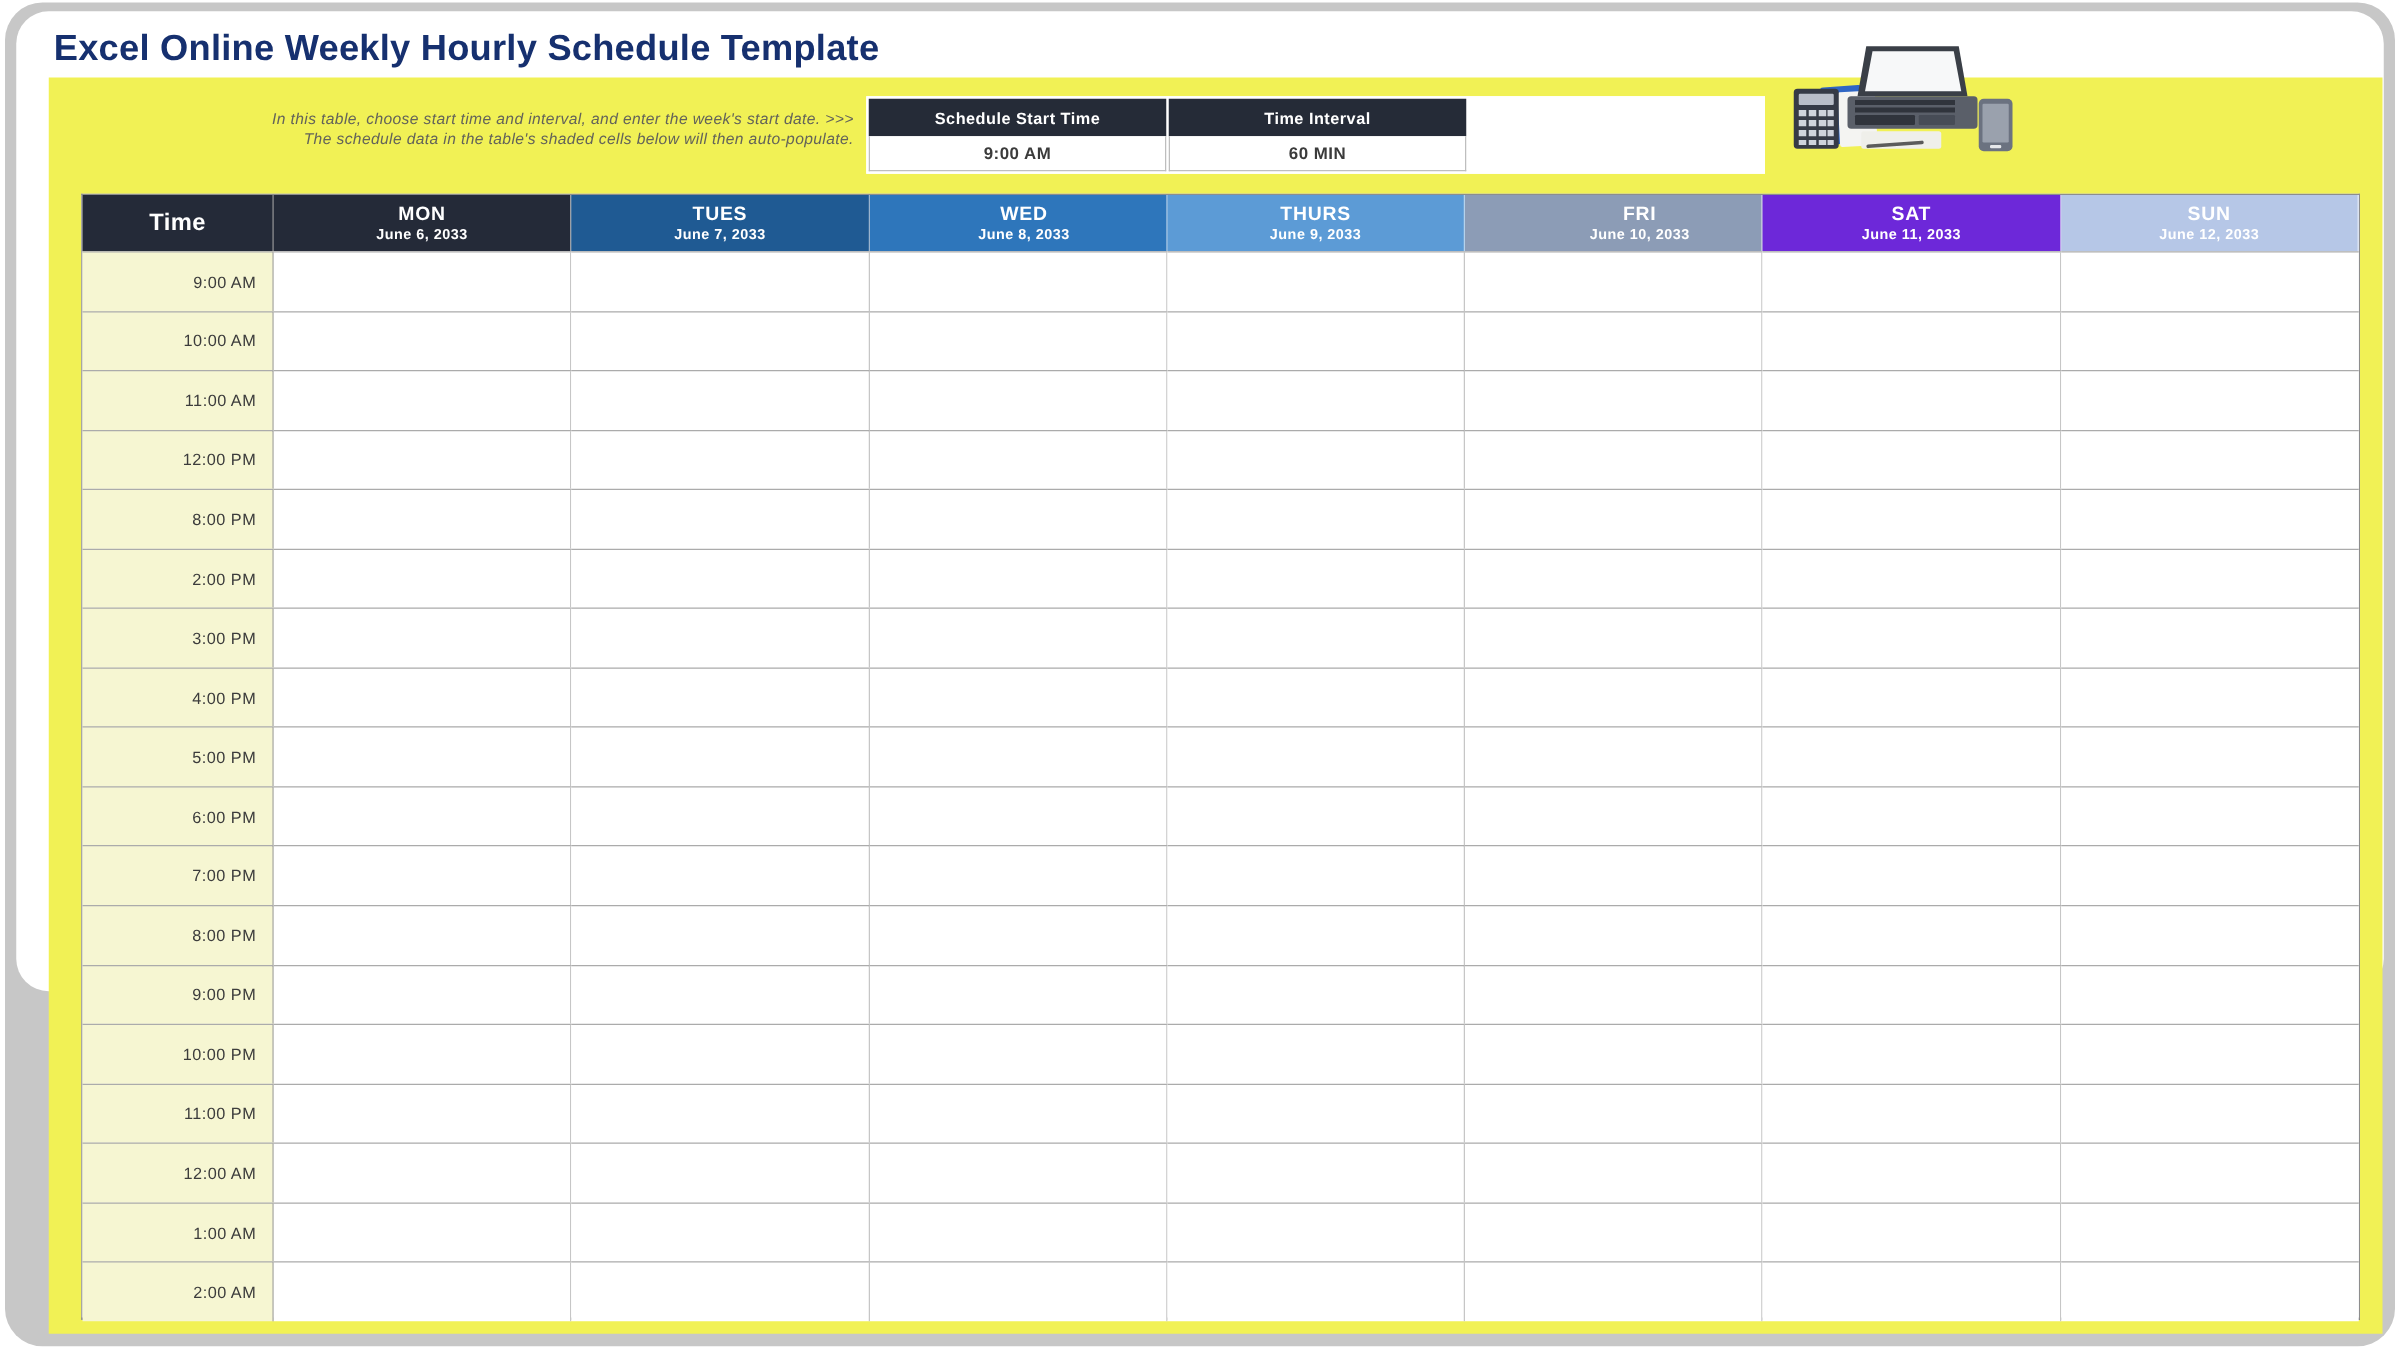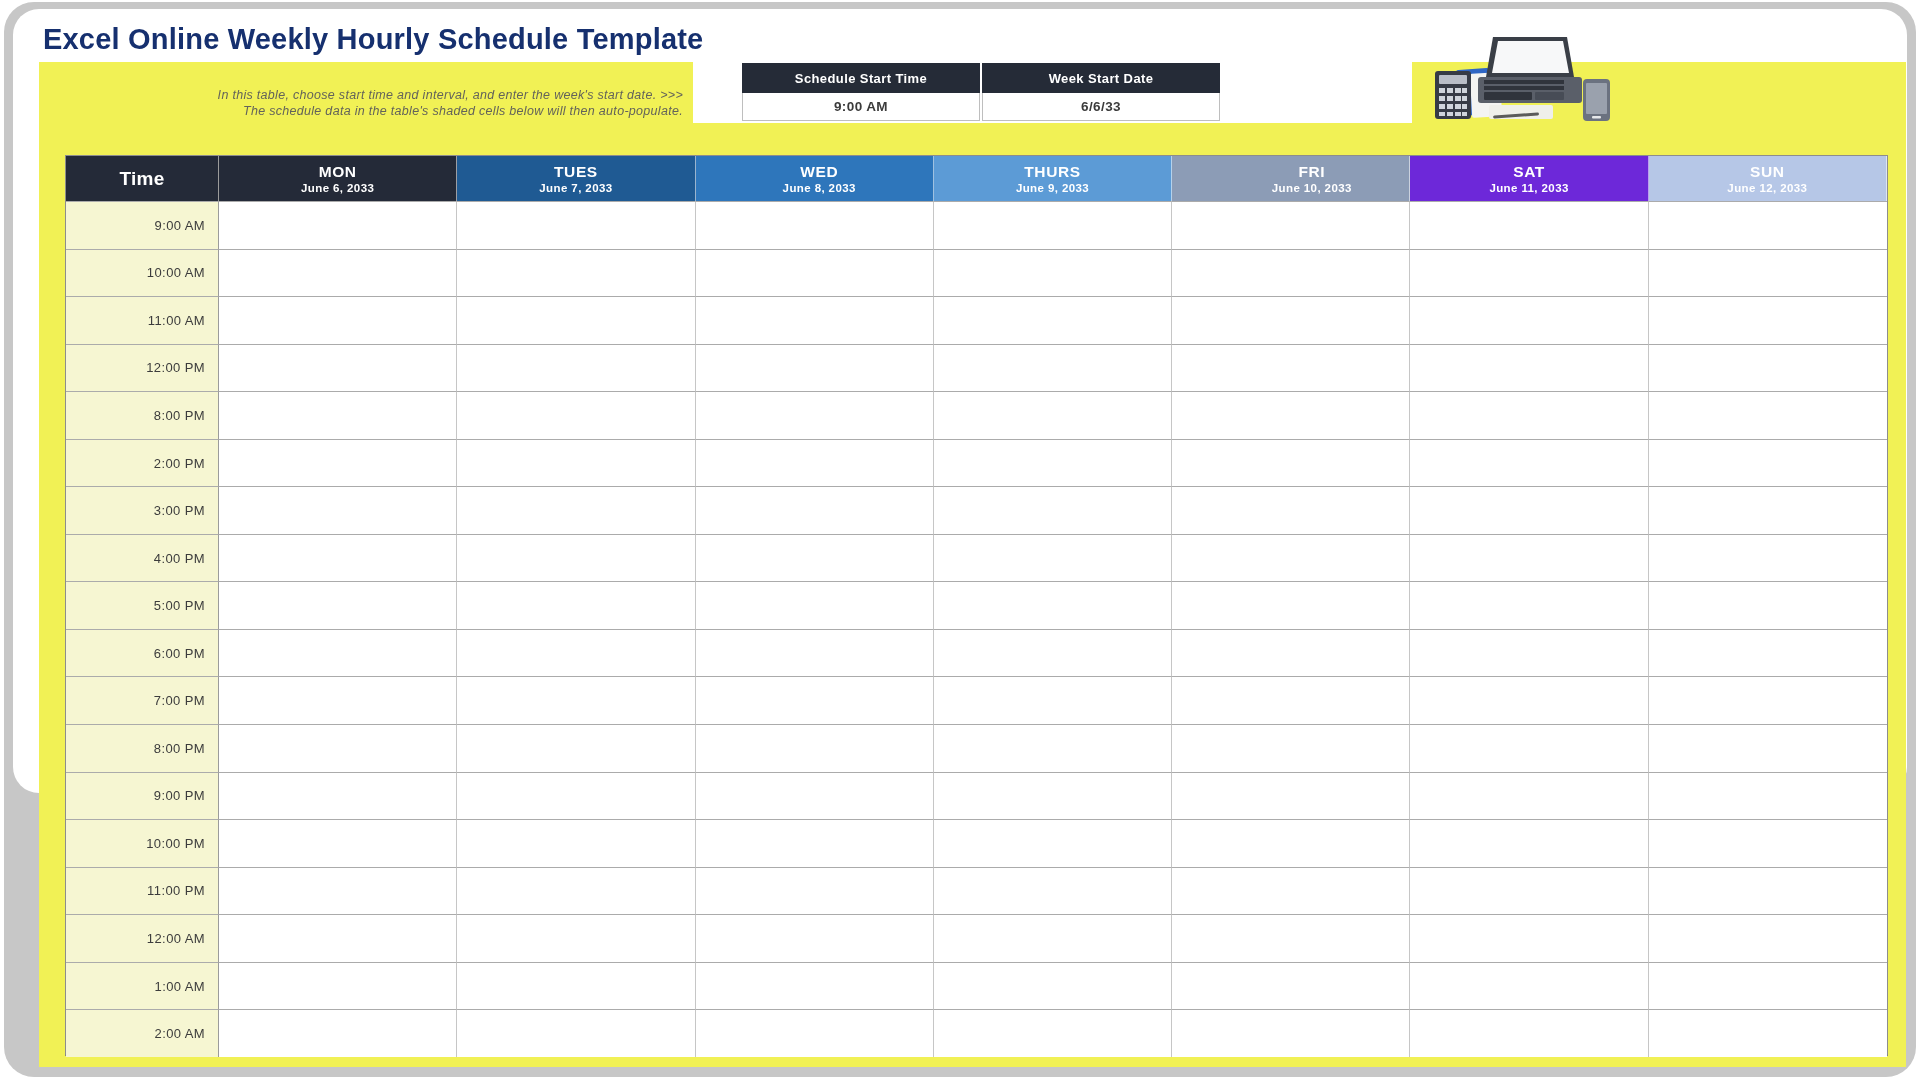--- a/index.html
+++ b/index.html
@@ -13,22 +13,22 @@
   .page-title { position:absolute; left:30px; top:14px; font-size:29px; font-weight:bold;
                 color:#16306F; letter-spacing:0.2px; }
 
   .yellow-band { position:absolute; left:26px; top:53px; width:1867px; height:1005px;
                  background:#F1F155; }
 
   .instructions { position:absolute; left:200px; top:78px; width:470px; text-align:right;
                   font-size:12.5px; font-style:italic; color:#63635A; line-height:16px;
                   letter-spacing:0.3px; }
 
-  .settings { position:absolute; left:680px; top:52px; width:719px; display:flex;
-              border:2px solid #ffffff; background:#ffffff; gap:2px;padding-left:47px; }
+  .settings { position:absolute; left:680px; top:68px; width:719px; display:flex;
+              border:2px solid #ffffff; background:#ffffff; gap:2px; }
   .setting-box { width:238px; display:flex; flex-direction:column; }
   .setting-header { height:30px; background:#252B37; color:#ffffff; font-weight:bold;
                     font-size:13px; display:flex; align-items:center; justify-content:center;
                     letter-spacing:0.4px; }
   .setting-value { height:28px; background:#ffffff; color:#3B3B3B; font-weight:bold;
                    font-size:13.5px; display:flex; align-items:center; justify-content:center;
                    border:1px solid #BEBEBE; border-top:none; letter-spacing:0.4px; }
 
   .devices { position:absolute; left:1418px; top:12px; width:192px; height:102px; z-index:5; }
 
@@ -62,22 +62,22 @@
     <div>In this table, choose start time and interval, and enter the week's start date. &gt;&gt;&gt;</div>
     <div>The schedule data in the table's shaded cells below will then auto-populate.</div>
   </div>
 
   <div class="settings">
     <div class="setting-box">
       <div class="setting-header">Schedule Start Time</div>
       <div class="setting-value">9:00 AM</div>
     </div>
     <div class="setting-box">
-      <div class="setting-header">Week Start Date</div>
-      <div class="setting-value">6/6/33</div>
+      <div class="setting-header">Time Interval</div>
+      <div class="setting-value">60 MIN</div>
     </div>
   </div>
 
   <svg class="devices" viewBox="0 0 192 102">
 
     <g>
         <rect x="26" y="48" width="34" height="46" rx="3" fill="#2F66C4" transform="rotate(-4 43 71)"></rect>
       </g>
 
     <rect x="40" y="52" width="30" height="44" rx="2" fill="#F4F4F2" transform="rotate(-3 55 74)"></rect>

